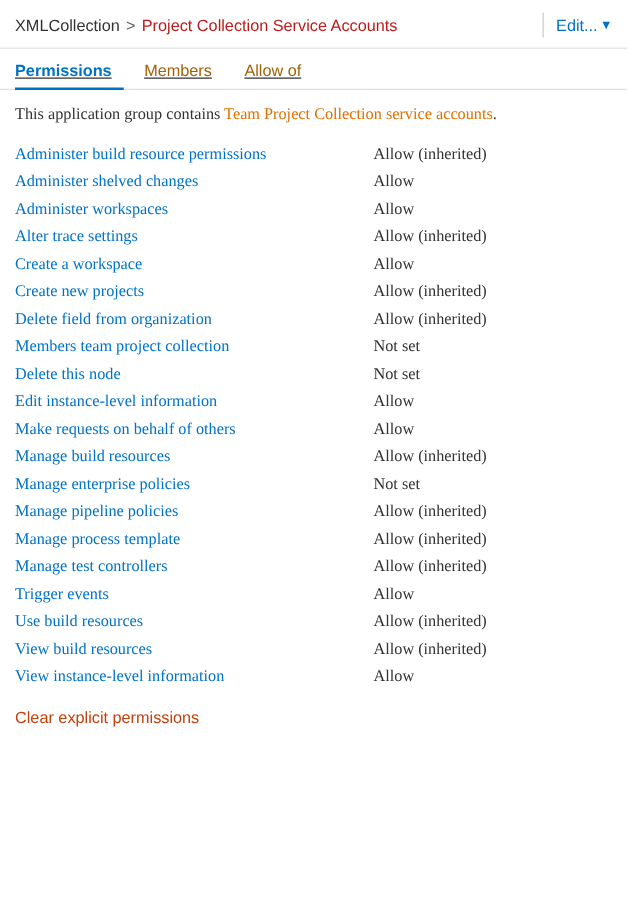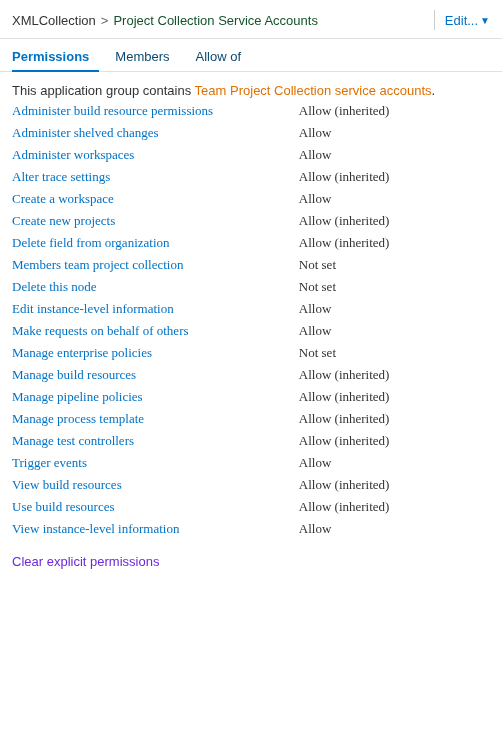--- a/index.html
+++ b/index.html
@@ -31,21 +31,21 @@
     .breadcrumb-item {
       color: #333;
     }
 
     .breadcrumb-sep {
       margin: 0 5px;
       color: #666;
     }
 
     .breadcrumb-current {
-      color: #14532d;
+      color: #b91c1c;
     }
 
     .header-divider {
       width: 1px;
       height: 20px;
       background: #ccc;
       margin: 0 10px;
     }
 
     .edit-btn {
@@ -60,46 +60,48 @@
     .edit-btn .chevron {
       font-size: 10px;
       color: #0072c6;
     }
 
     .tabs {
       display: flex;
       padding: 0 12px;
       border-bottom: 1px solid #e0e0e0;
       margin-top: 4px;
+      text-decoration: underline;
     }
 
     .tab {
       padding: 6px 10px 6px 0;
       margin-right: 16px;
       cursor: pointer;
       font-size: 13px;
-      color: #0c4a6e;
+      color: #a16207;
     }
 
     .tab.active {
       color: #0072c6;
       border-bottom: 2px solid #0072c6;
       font-weight: 600;
       margin-bottom: -1px;
     }
 
     .content {
       padding: 10px 12px;
     }
 
     .description {
       font-size: 13px;
       color: #333;
-      margin-bottom: 0;
+      margin-bottom: 12px;
       line-height: 1.4;
+      font-family: Liberation Serif, serif;
     }
 
     .description .highlight {
       color: #e07000;
     }
 
     .permissions-table {
       width: 100%;
       border-collapse: collapse;
       font-family: Liberation Serif, serif;
@@ -118,21 +120,21 @@
     }
 
     .perm-value {
       color: #333;
       width: 40%;
       margin-left: 42px;
     }
 
     .clear-link {
       margin-top: 14px;
-      color: #6d28d9;
+      color: #c2410c;
       cursor: pointer;
       font-size: 13px;
       display: inline-block;
     }
   </style>
 </head>
 <body>
 
 <div class="header">
   <div class="breadcrumb">
@@ -198,49 +200,49 @@
         </tr>
         <tr>
           <td class="perm-name">Edit instance-level information</td>
           <td class="perm-value">Allow</td>
         </tr>
         <tr>
           <td class="perm-name">Make requests on behalf of others</td>
           <td class="perm-value">Allow</td>
         </tr>
         <tr>
+          <td class="perm-name">Manage build resources</td>
+          <td class="perm-value">Allow (inherited)</td>
+        </tr>
+        <tr>
           <td class="perm-name">Manage enterprise policies</td>
           <td class="perm-value">Not set</td>
         </tr>
         <tr>
-          <td class="perm-name">Manage build resources</td>
-          <td class="perm-value">Allow (inherited)</td>
-        </tr>
-        <tr>
           <td class="perm-name">Manage pipeline policies</td>
           <td class="perm-value">Allow (inherited)</td>
         </tr>
         <tr>
           <td class="perm-name">Manage process template</td>
           <td class="perm-value">Allow (inherited)</td>
         </tr>
         <tr>
           <td class="perm-name">Manage test controllers</td>
           <td class="perm-value">Allow (inherited)</td>
         </tr>
         <tr>
           <td class="perm-name">Trigger events</td>
           <td class="perm-value">Allow</td>
         </tr>
         <tr>
+          <td class="perm-name">Use build resources</td>
+          <td class="perm-value">Allow (inherited)</td>
+        </tr>
+        <tr>
           <td class="perm-name">View build resources</td>
-          <td class="perm-value">Allow (inherited)</td>
-        </tr>
-        <tr>
-          <td class="perm-name">Use build resources</td>
           <td class="perm-value">Allow (inherited)</td>
         </tr>
         <tr>
           <td class="perm-name">View instance-level information</td>
           <td class="perm-value">Allow</td>
         </tr>
       </tbody>
   </table>
 
   <div class="clear-link">Clear explicit permissions</div>

